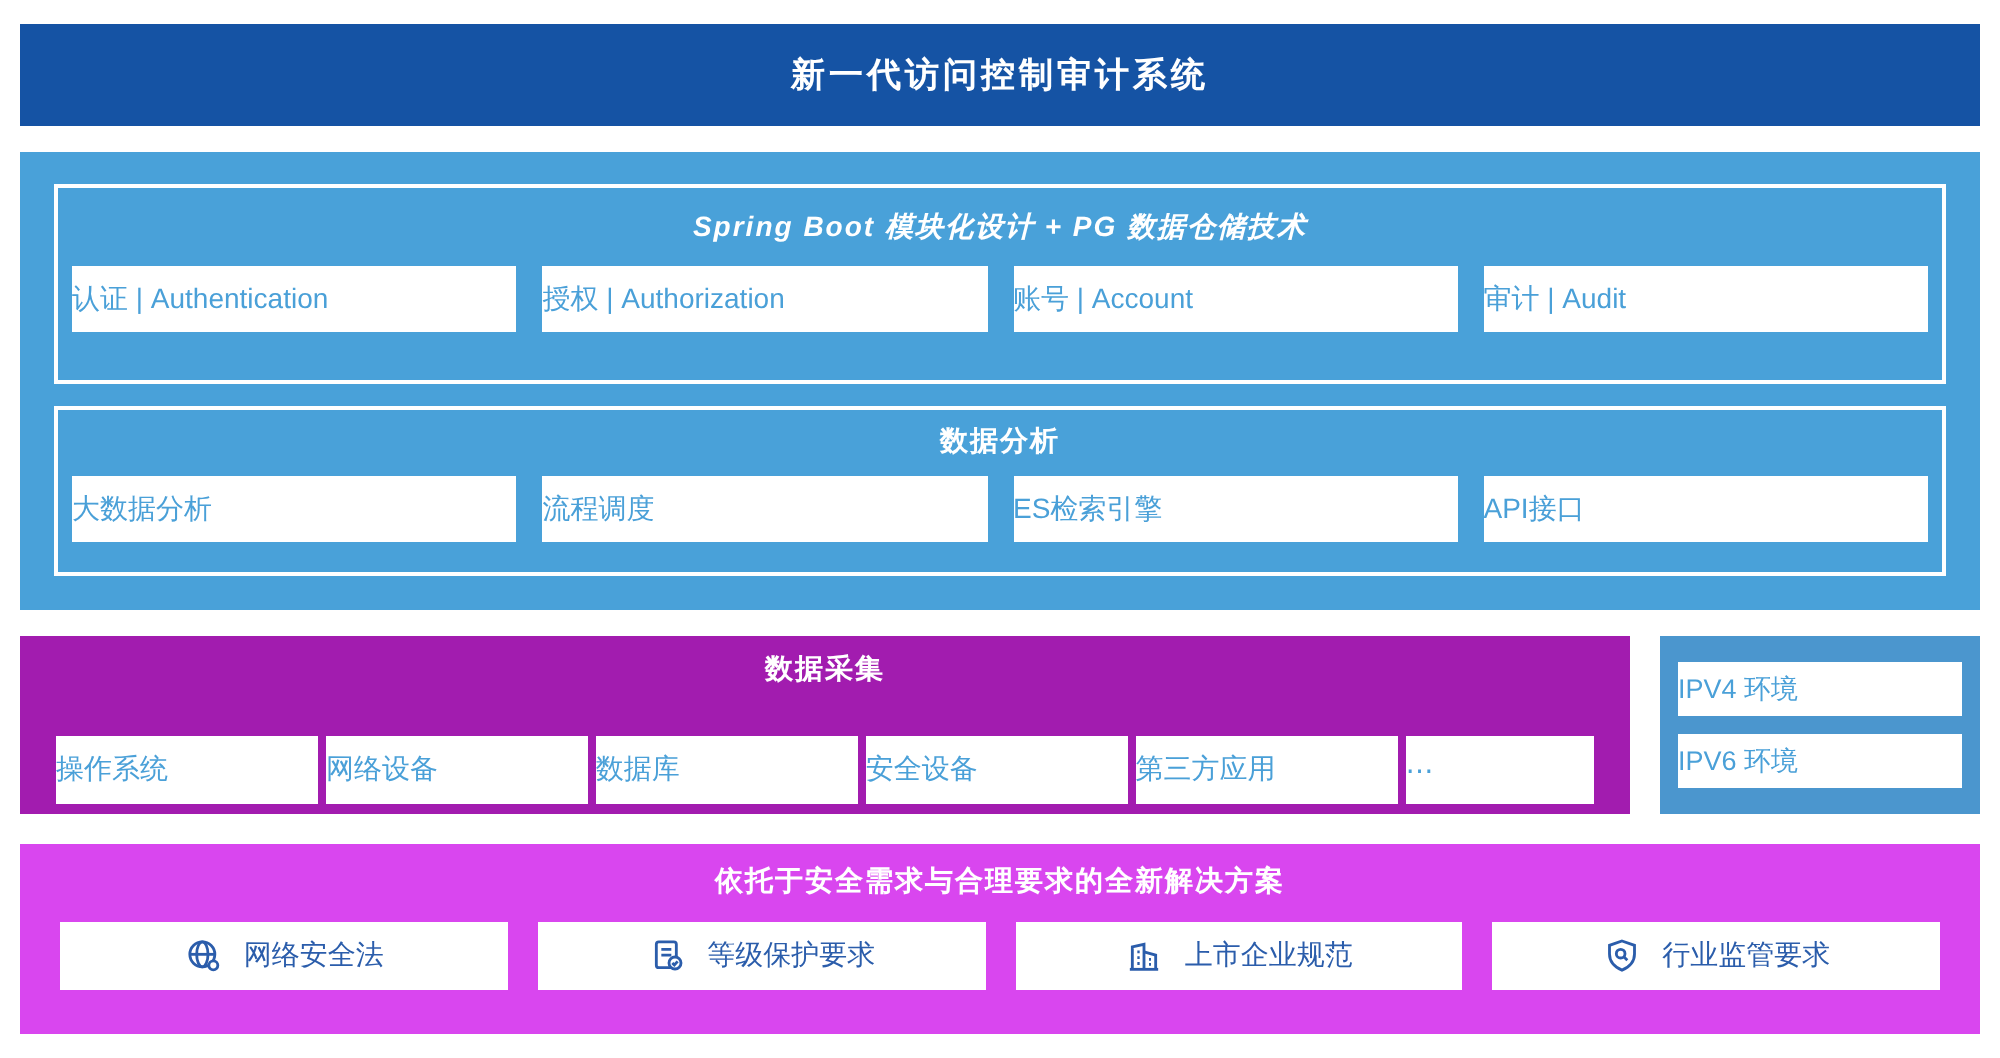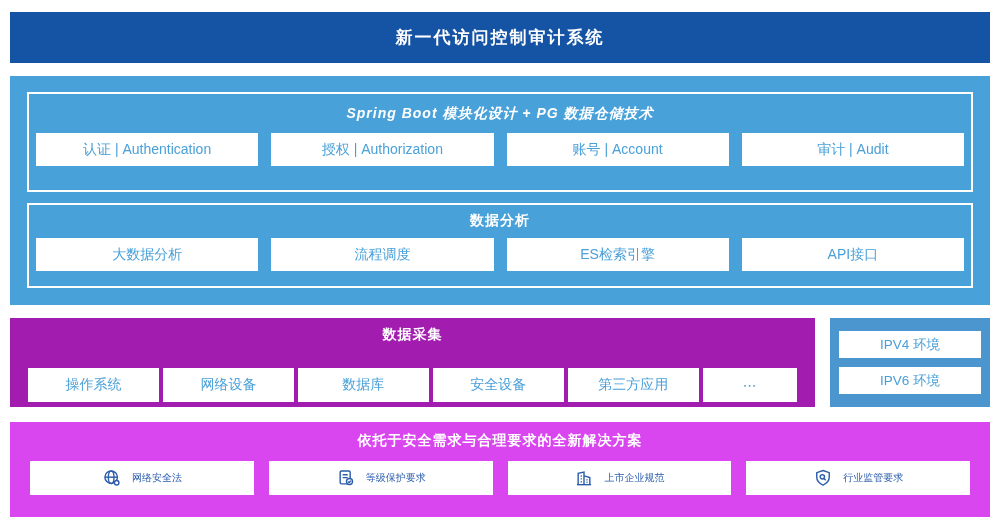--- a/index.html
+++ b/index.html
@@ -16,41 +16,41 @@
   .inner-box{position:absolute;left:17px;right:17px;border:2px solid #ffffff;box-sizing:border-box;}
   .spring-box{top:16px;height:100px;}
   .analysis-box{top:127px;height:85px;}
 
   .panel-title{text-align:center;color:#ffffff;font-weight:700;font-size:14px;letter-spacing:1px;}
   .spring-box .panel-title{margin-top:11px;font-style:italic;}
   .analysis-box .panel-title{margin-top:7px;}
 
   .row{display:flex;gap:13px;padding:0 7px;margin-top:10px;}
   .analysis-box .row{margin-top:8px;}
-  .white-box{flex:1;height:33px;background:#ffffff;display:flex;align-items:center;justify-content:center;
+  .white-box{flex:1;height:33px;background:#ffffff;display:flex;align-items:center;justify-content:flex-start;
              color:#4aa0d8;font-size:14px;white-space:nowrap;}
 
   
   .collect-section{position:absolute;left:10px;top:318px;width:805px;height:89px;background:#a21caf;}
   .collect-section .panel-title{margin-top:8px;}
   .collect-section .row{padding:16px 18px;gap:4px;margin-top:8px;}
   .collect-section .white-box{height:34px;}
   .white-box.narrow{flex:0.72;}
 
   
   .env-panel{position:absolute;left:830px;top:318px;width:160px;height:89px;background:#4b96ce;
              display:flex;flex-direction:column;justify-content:center;gap:9px;padding:16px 9px;box-sizing:border-box;}
   .env-panel .white-box{flex:none;height:27px;font-size:13.5px;}
 
   
   .bottom-section{position:absolute;left:10px;top:422px;width:980px;height:95px;background:#d946ef;}
   .bottom-section .panel-title{margin-top:10px;}
   .bottom-section .row{padding:0 20px;gap:15px;margin-top:11px;}
   .sol-box{flex:1;height:34px;background:#ffffff;display:flex;align-items:center;justify-content:center;
-           gap:10px;color:#2b5dab;font-size:10px;white-space:nowrap;}
+           gap:10px;color:#2b5dab;font-size:14px;white-space:nowrap;}
   .sol-box .icon{display:flex;align-items:center;}
   .sol-box svg{display:block;stroke:#2b5dab;}
 </style>
 </head>
 <body>
 
 <div class="frame">
 
   <div class="top-bar">
     <span>新一代访问控制审计系统</span>

